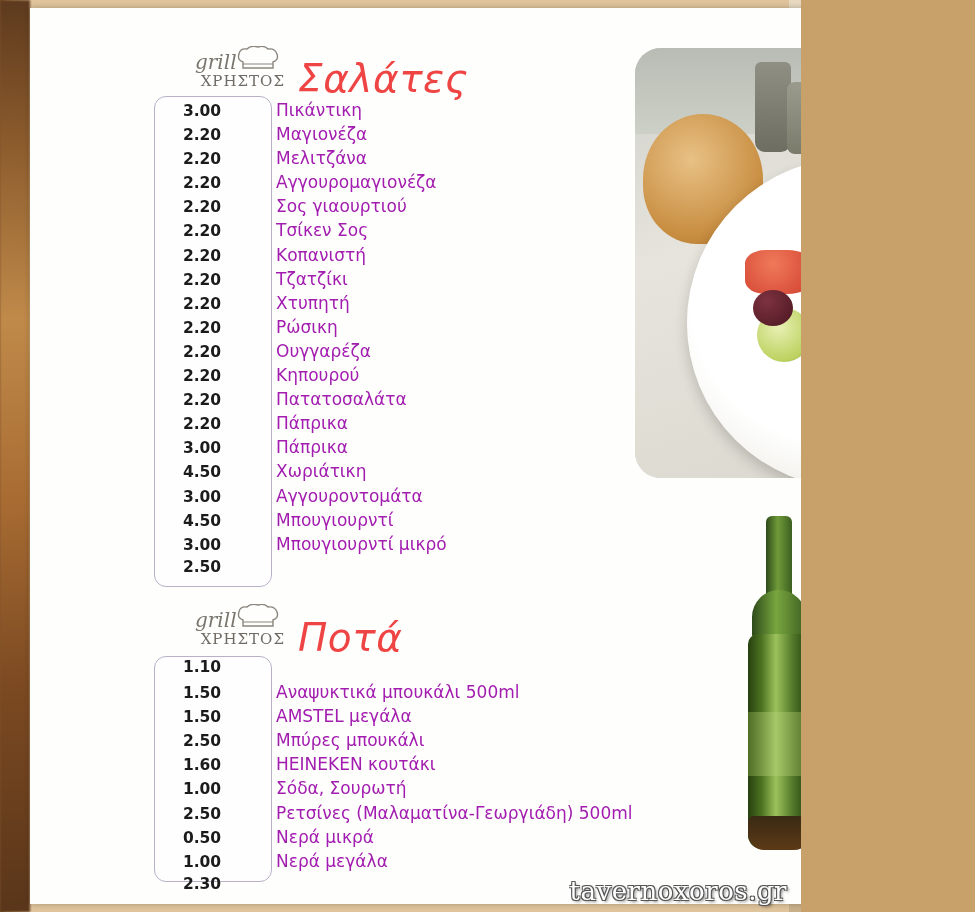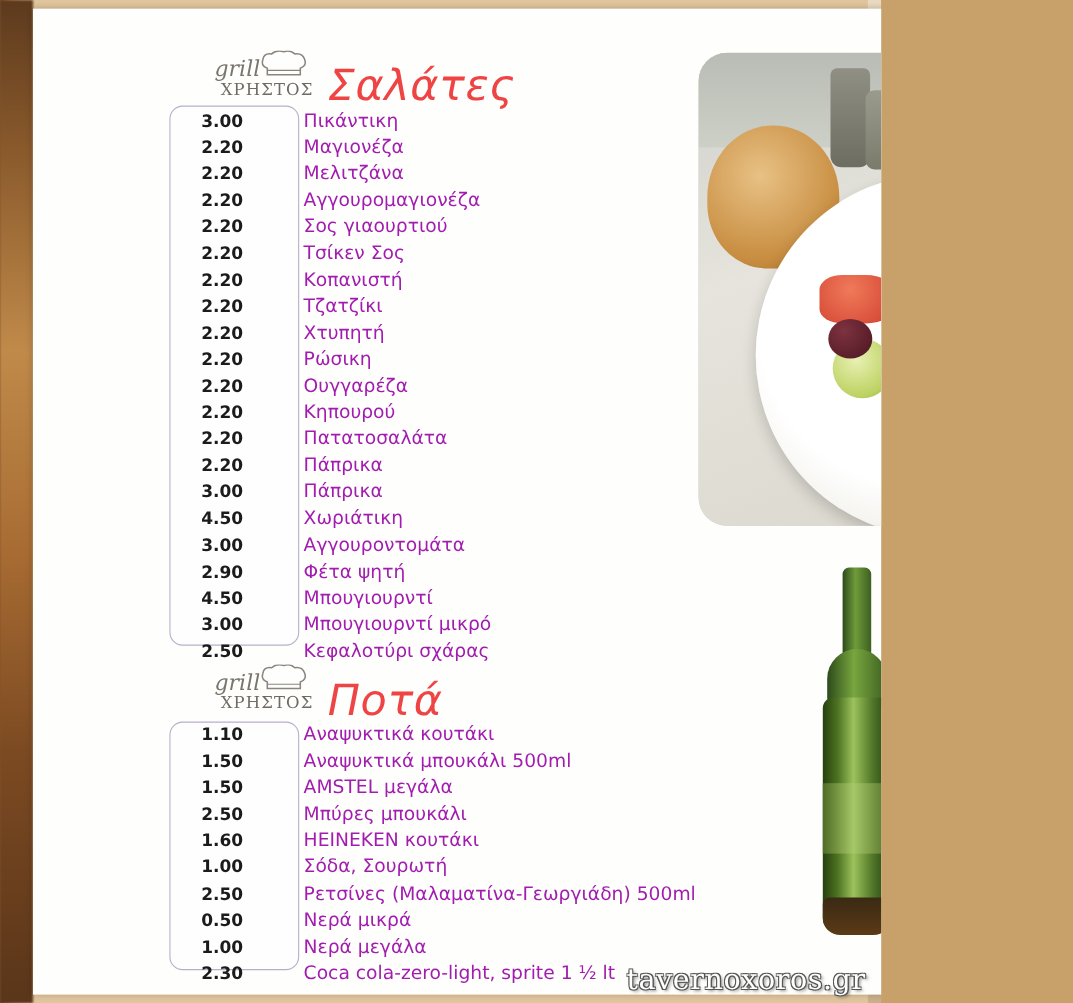--- a/index.html
+++ b/index.html
@@ -389,54 +389,48 @@
           </div>
         <div class="row">
             <span class="price">4.50</span>
             <span class="item">Χωριάτικη</span>
           </div>
         <div class="row">
             <span class="price">3.00</span>
             <span class="item">Αγγουροντομάτα</span>
           </div>
         <div class="row">
-            <span class="price">2.90</span>
-            <span class="item">Φέτα ψητή</span>
-          </div>
-        <div class="row">
             <span class="price">4.50</span>
             <span class="item">Μπουγιουρντί</span>
           </div>
         <div class="row">
             <span class="price">3.00</span>
             <span class="item">Μπουγιουρντί μικρό</span>
           </div>
         <div class="row">
             <span class="price">2.50</span>
-            <span class="item">Κεφαλοτύρι σχάρας</span>
           </div>
       </div>
 
       <div class="logo" style="left:145px; top:602px;">
         <span class="grill">grill</span>
         <svg class="chef" viewBox="0 0 42 26">
           <path d="M6 22 L36 22 L36 16 Q42 14 40 8 Q38 2 31 3 Q27 -1 21 1 Q14 -1 10 3 Q3 2 2 8 Q0 14 6 16 Z" fill="none" stroke="#8a857d" stroke-width="1.4"></path>
           <path d="M6 18 L36 18" stroke="#8a857d" stroke-width="1"></path>
         </svg>
         <span class="name">ΧΡΗΣΤΟΣ</span>
       </div>
 
       <div class="heading" style="left:268px; top:607px;">Ποτά</div>
 
       <div class="pricebox" style="left:124px; top:648px; width:118px; height:226px;"></div>
 
       <div class="rows" style="left:124px; top:650px;">
         <div class="row">
             <span class="price">1.10</span>
-            <span class="item">Αναψυκτικά κουτάκι</span>
           </div>
         <div class="row">
             <span class="price">1.50</span>
             <span class="item">Αναψυκτικά μπουκάλι 500ml</span>
           </div>
         <div class="row">
             <span class="price">1.50</span>
             <span class="item">AMSTEL μεγάλα</span>
           </div>
         <div class="row">
@@ -458,21 +452,20 @@
         <div class="row">
             <span class="price">0.50</span>
             <span class="item">Νερά μικρά</span>
           </div>
         <div class="row">
             <span class="price">1.00</span>
             <span class="item">Νερά μεγάλα</span>
           </div>
         <div class="row">
             <span class="price">2.30</span>
-            <span class="item">Coca cola-zero-light, sprite 1 ½ lt</span>
           </div>
       </div>
 
       <div class="photo-salad">
         <div class="tablecloth"></div>
         <div class="band"></div>
         <div class="oil"></div>
         <div class="oil2"></div>
         <div class="bread"></div>
         <div class="plate">

